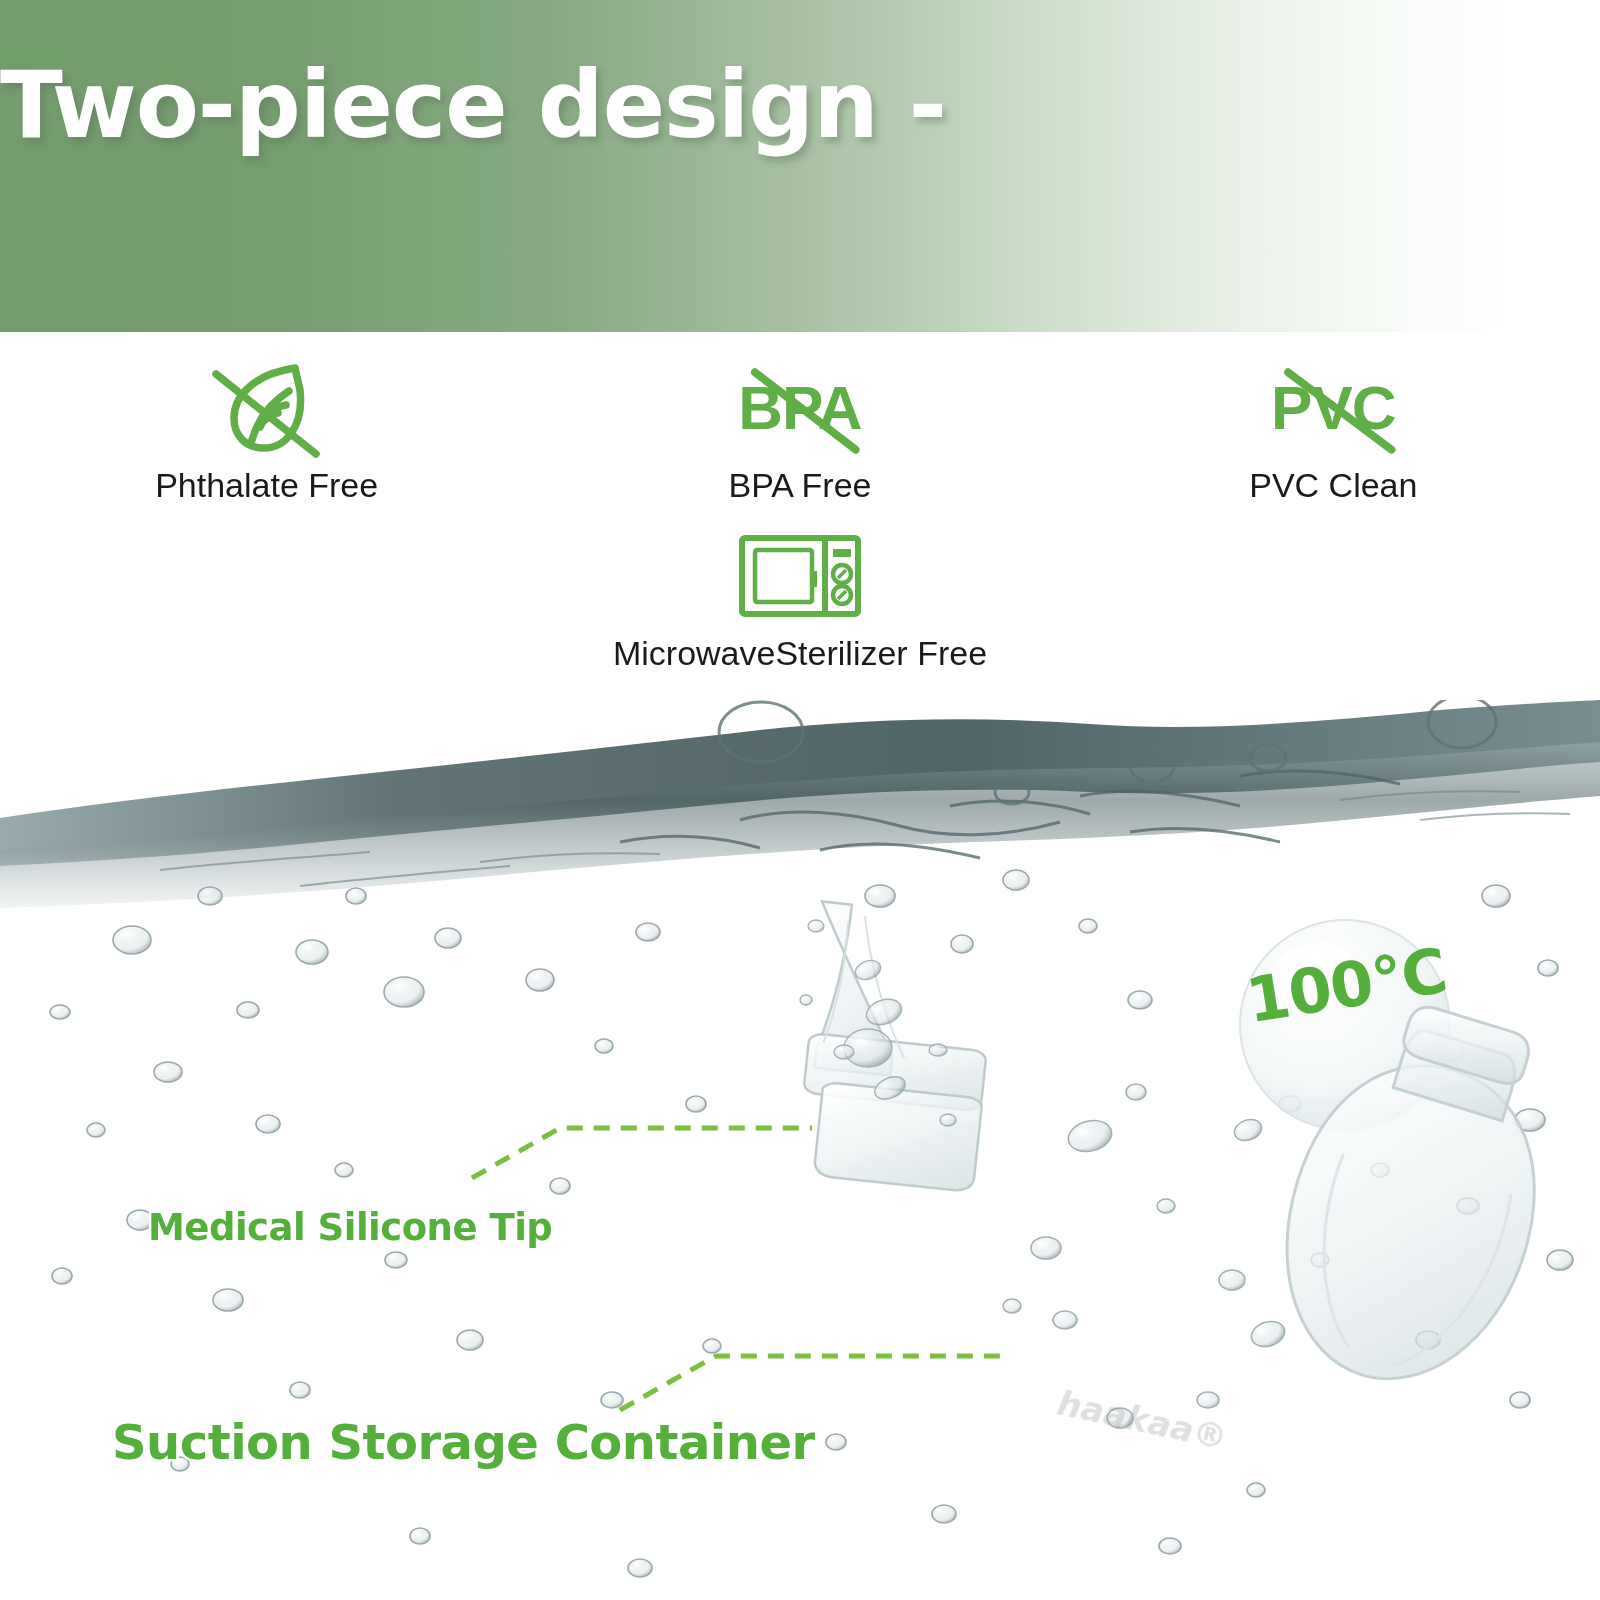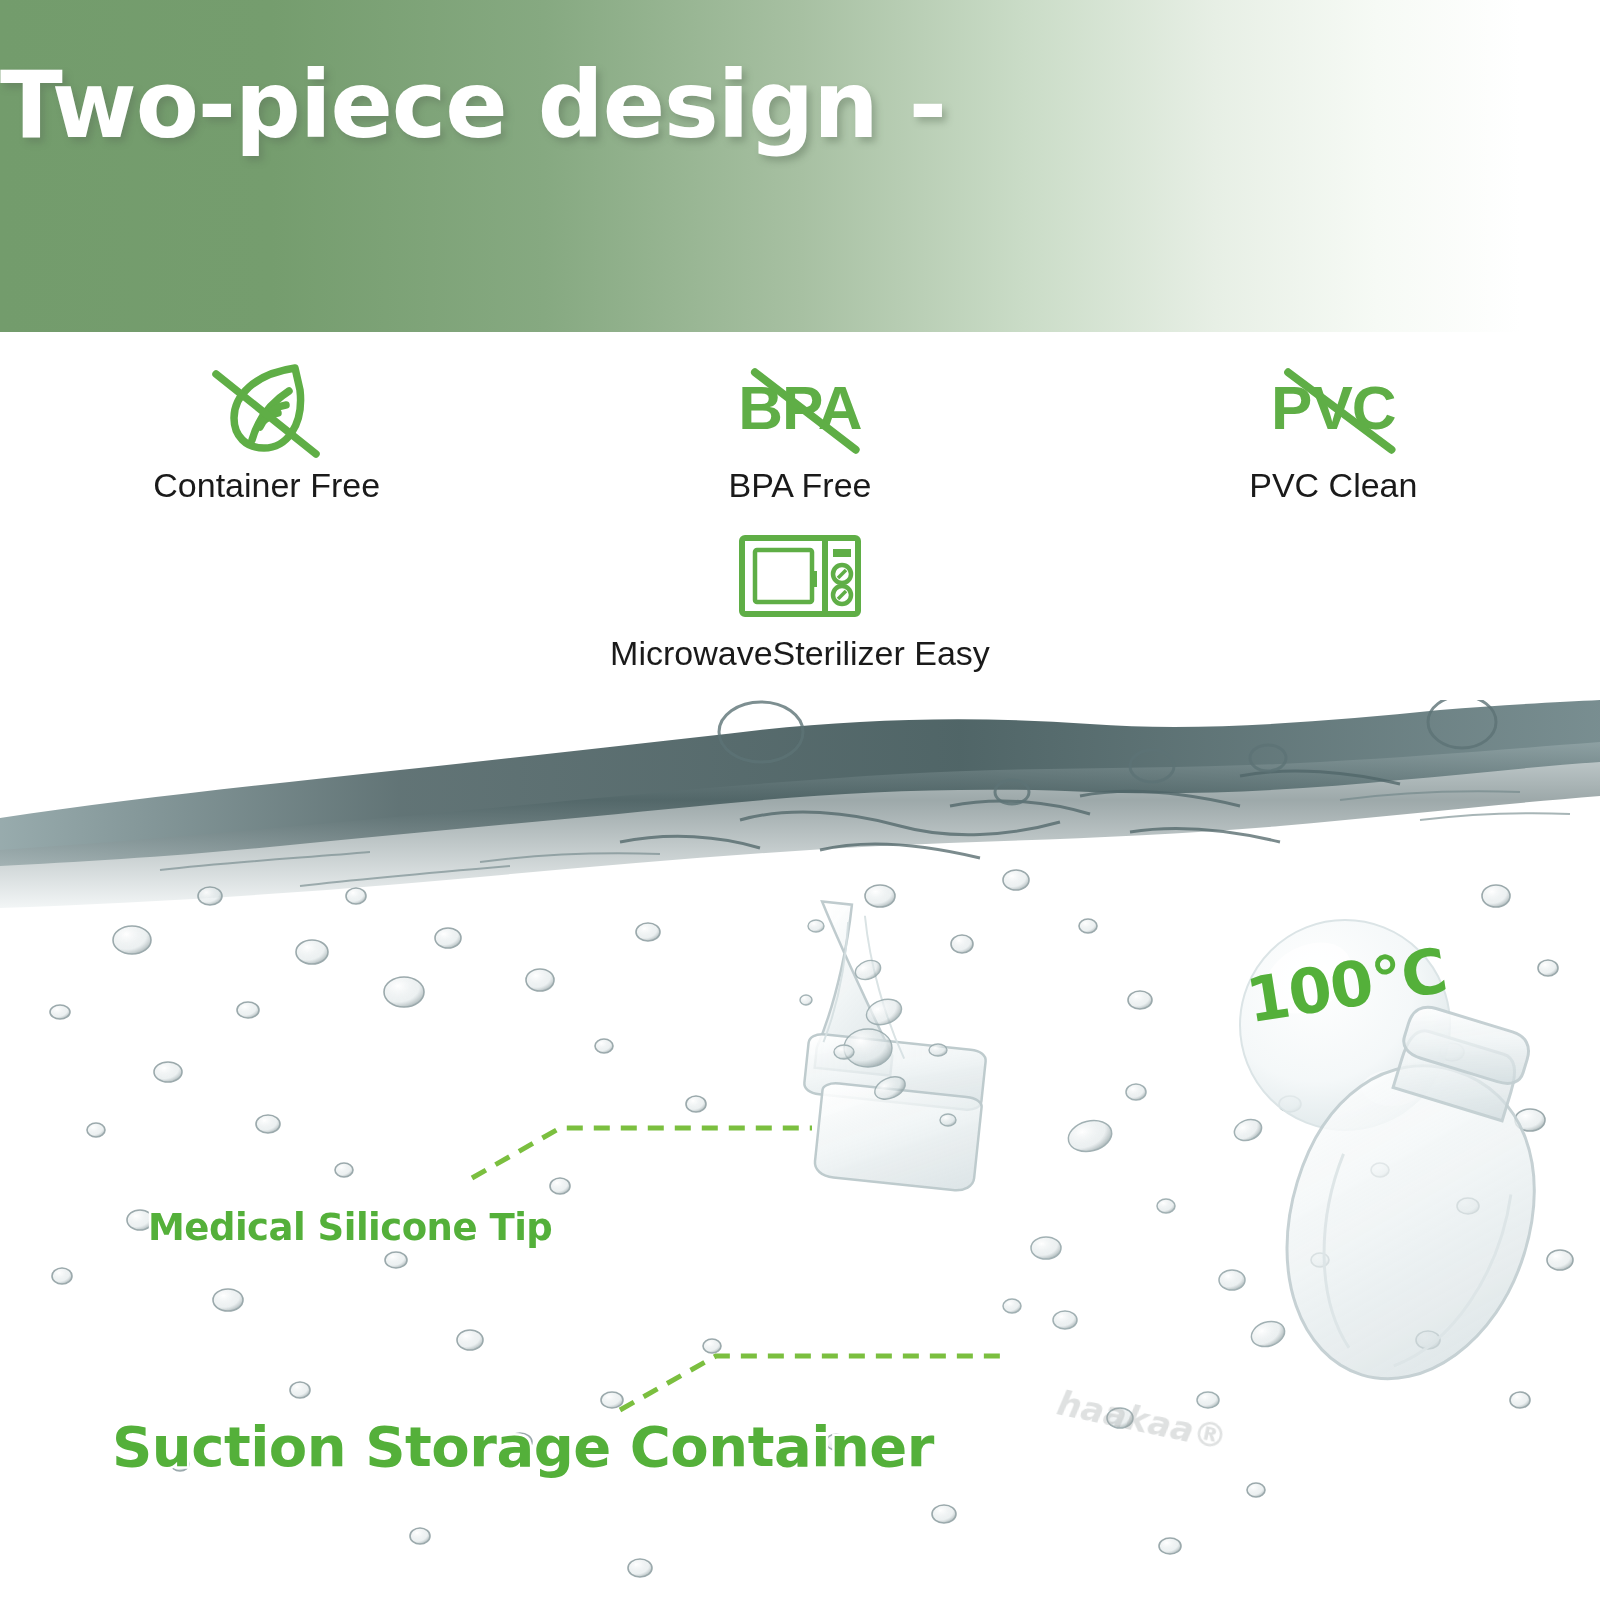--- a/index.html
+++ b/index.html
@@ -60,21 +60,21 @@
     color:#54b03a;
     font-weight:bold;
     font-family:"DejaVu Sans", sans-serif;
     letter-spacing:-0.5px;
     white-space:nowrap;
     -webkit-text-stroke:5px #ffffff;
     paint-order:stroke fill;
     text-shadow:0 0 2px #fff;
   }
   .callout-tip{left:148px;top:1206px;font-size:37px;}
-  .callout-container{left:112px;top:1414px;font-size:56px;}
+  .callout-container{left:112px;top:1414px;font-size:48px;}
 
   .bubble-temp{
     position:absolute;left:1246px;top:949px;
     font-size:62px;font-weight:bold;color:#54b03a;
     transform:rotate(-9deg);
     font-family:"DejaVu Sans", sans-serif;
     letter-spacing:-1px;
   }
   .brandmark{
     position:absolute;left:1056px;top:1400px;
@@ -104,21 +104,21 @@
           <svg width="150" height="104" viewBox="0 0 150 104">
             <g fill="none" stroke="#5FAE46" stroke-width="7.5" stroke-linecap="round" stroke-linejoin="round">
               <path d="M103 12 C62 18 42 40 42 62 C42 80 54 92 72 92 C94 92 112 70 108 34 Z"></path>
               <path d="M60 84 C66 62 80 46 97 35"></path>
               <path d="M75 62 C79 54 86 50 94 49"></path>
               <path d="M68 71 C72 62 78 58 86 57"></path>
               <path d="M24 18 L124 98"></path>
             </g>
           </svg>
         </div>
-        <div class="flabel">Container Free</div>
+        <div class="flabel">Phthalate Free</div>
       </div>
 
       <div class="fcell">
         <div class="ficon">
           <div class="crossword">
             <span>BPA</span>
             <svg class="slash" viewBox="0 0 160 100" preserveAspectRatio="none">
               <line x1="26" y1="6" x2="140" y2="94" stroke="#5FAE46" stroke-width="9" stroke-linecap="round"></line>
             </svg>
           </div>
@@ -152,21 +152,21 @@
               <rect x="18" y="21" width="57" height="52" rx="2" stroke-width="4.5"></rect>
               <rect x="73" y="42" width="7" height="16" fill="#5FAE46" stroke="none"></rect>
               <rect x="96" y="20" width="18" height="8" fill="#5FAE46" stroke="none"></rect>
               <circle cx="105" cy="45" r="9" stroke-width="4.5"></circle>
               <line x1="101" y1="49" x2="109" y2="41" stroke-width="3.5"></line>
               <circle cx="105" cy="66" r="9" stroke-width="4.5"></circle>
               <line x1="101" y1="70" x2="109" y2="62" stroke-width="3.5"></line>
             </g>
           </svg>
         </div>
-        <div class="flabel">MicrowaveSterilizer Easy</div>
+        <div class="flabel">MicrowaveSterilizer Free</div>
       </div>
 
 
     </div>
   </div>
 
   <div class="scene">
     <svg width="1600" height="900" viewBox="0 0 1600 900">
       <defs>
         <linearGradient id="waterDark" x1="0" y1="0" x2="0" y2="1">

